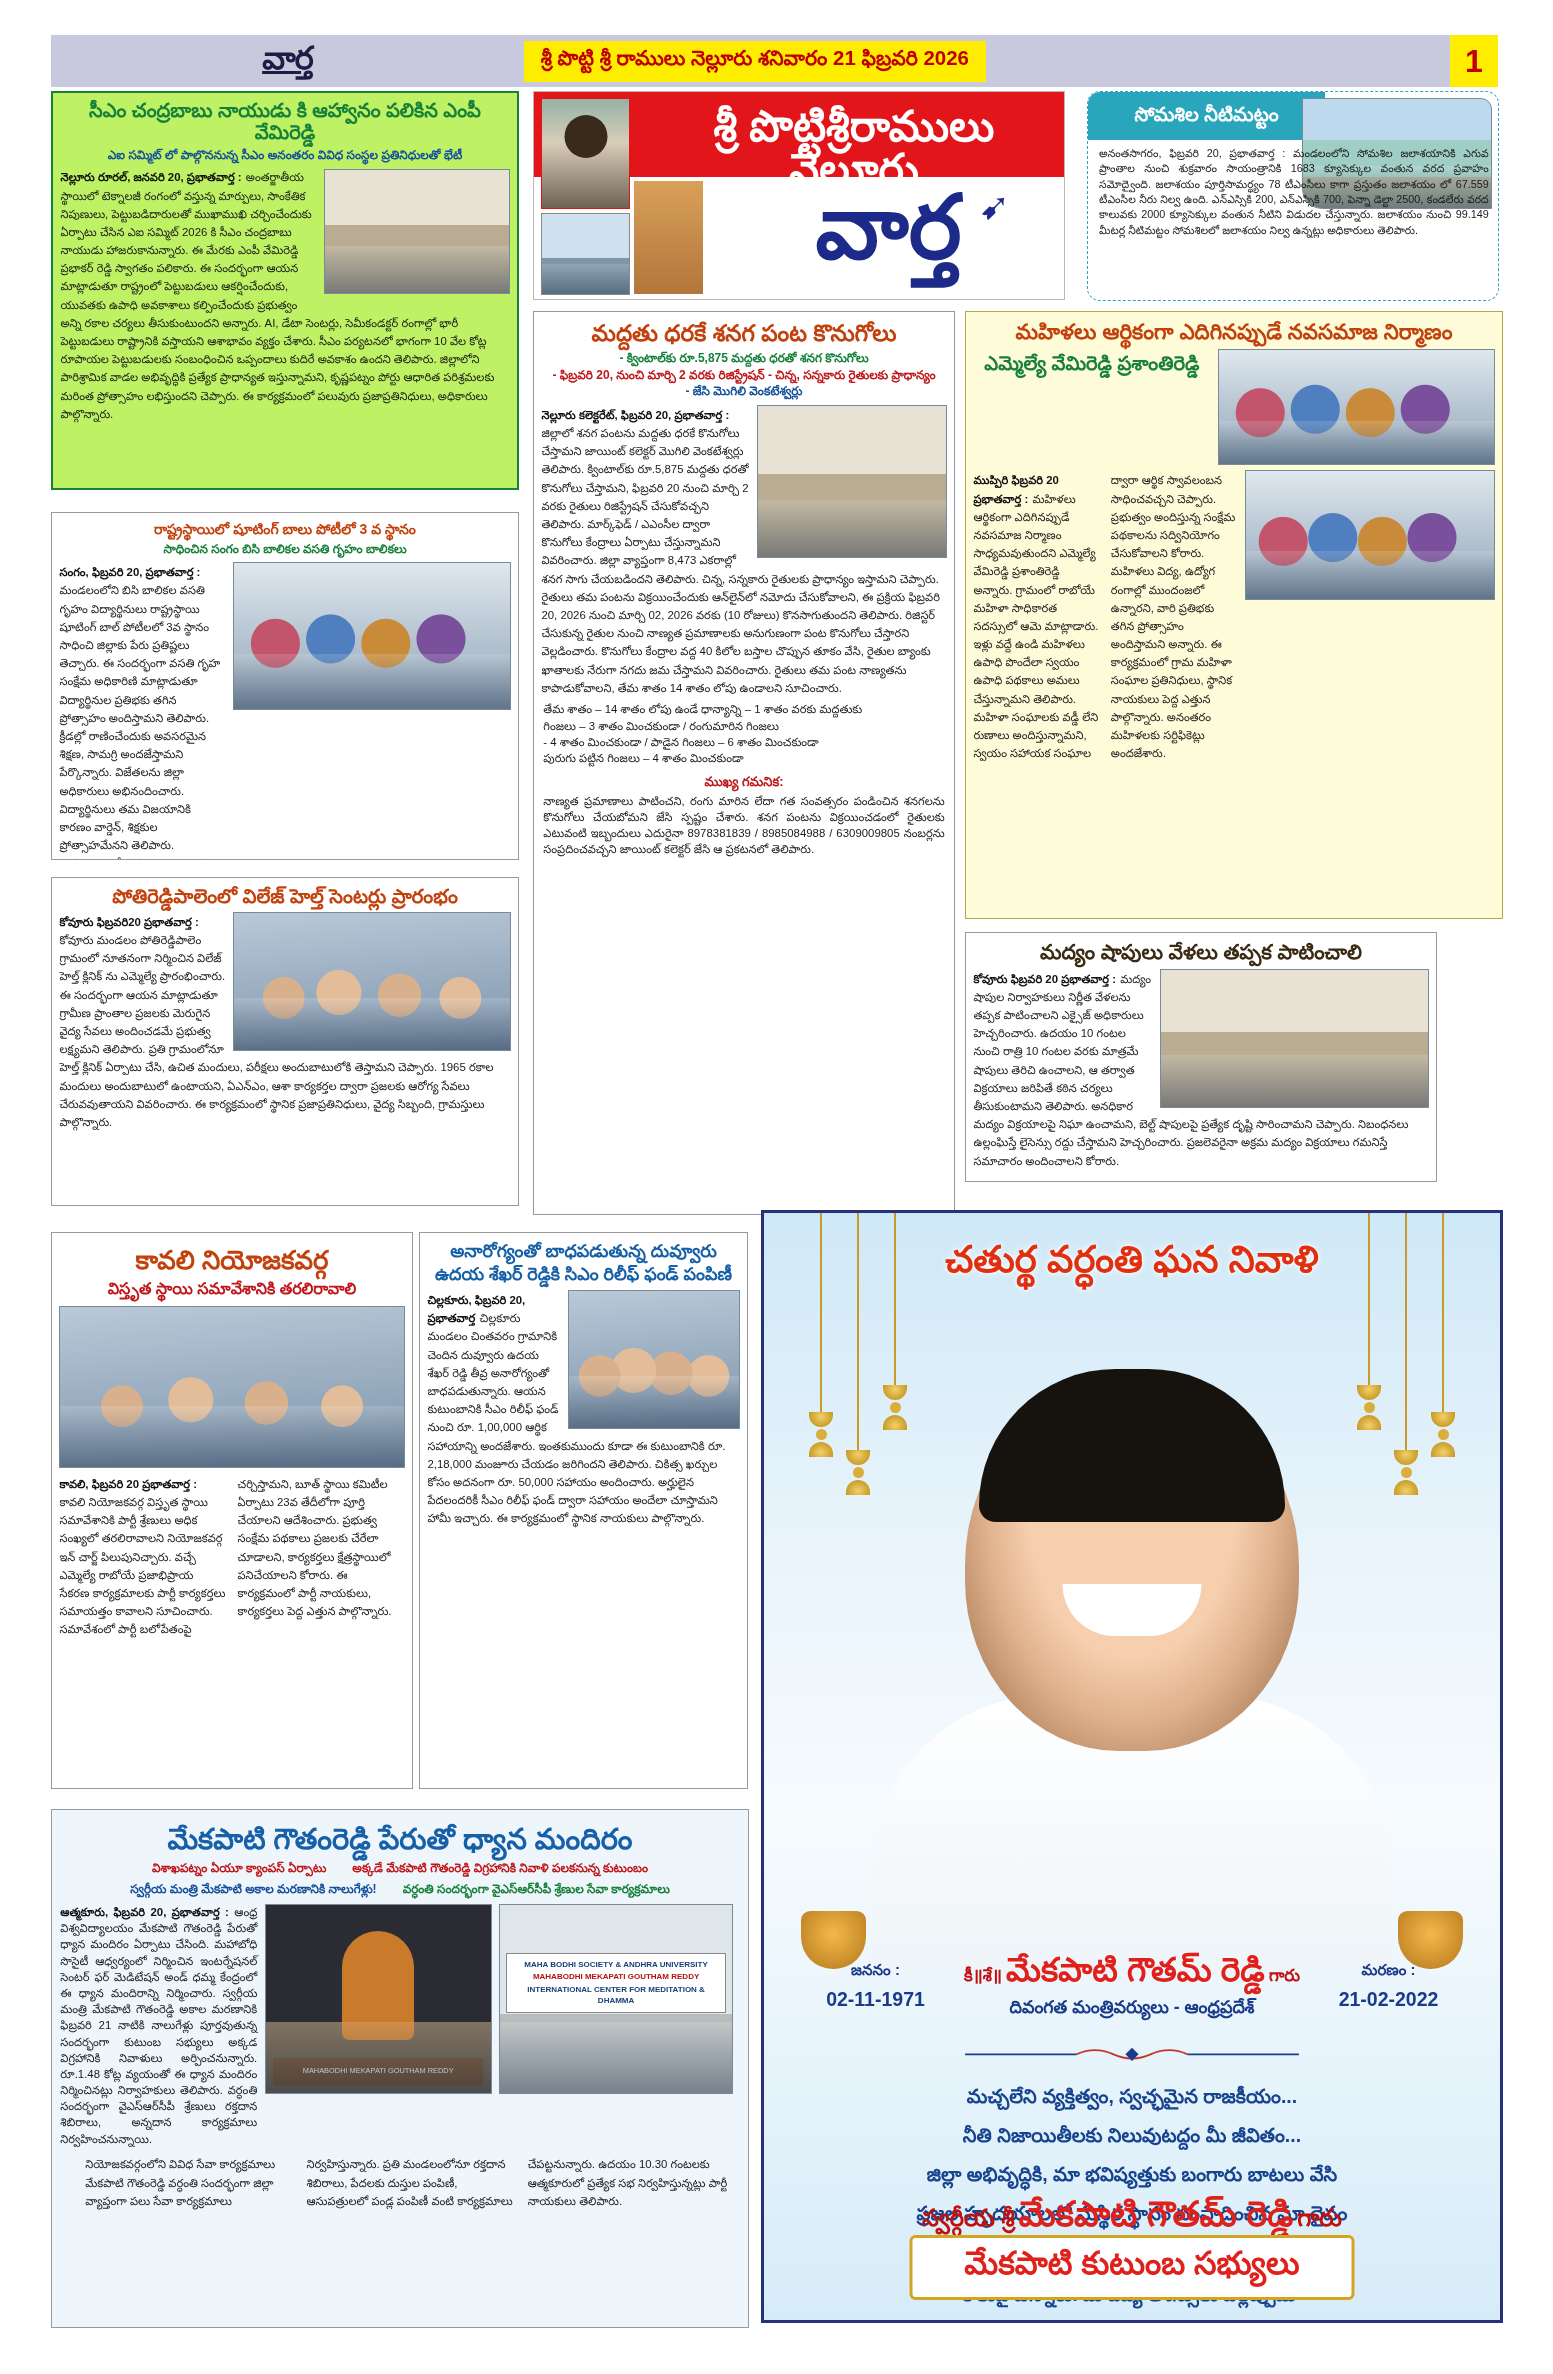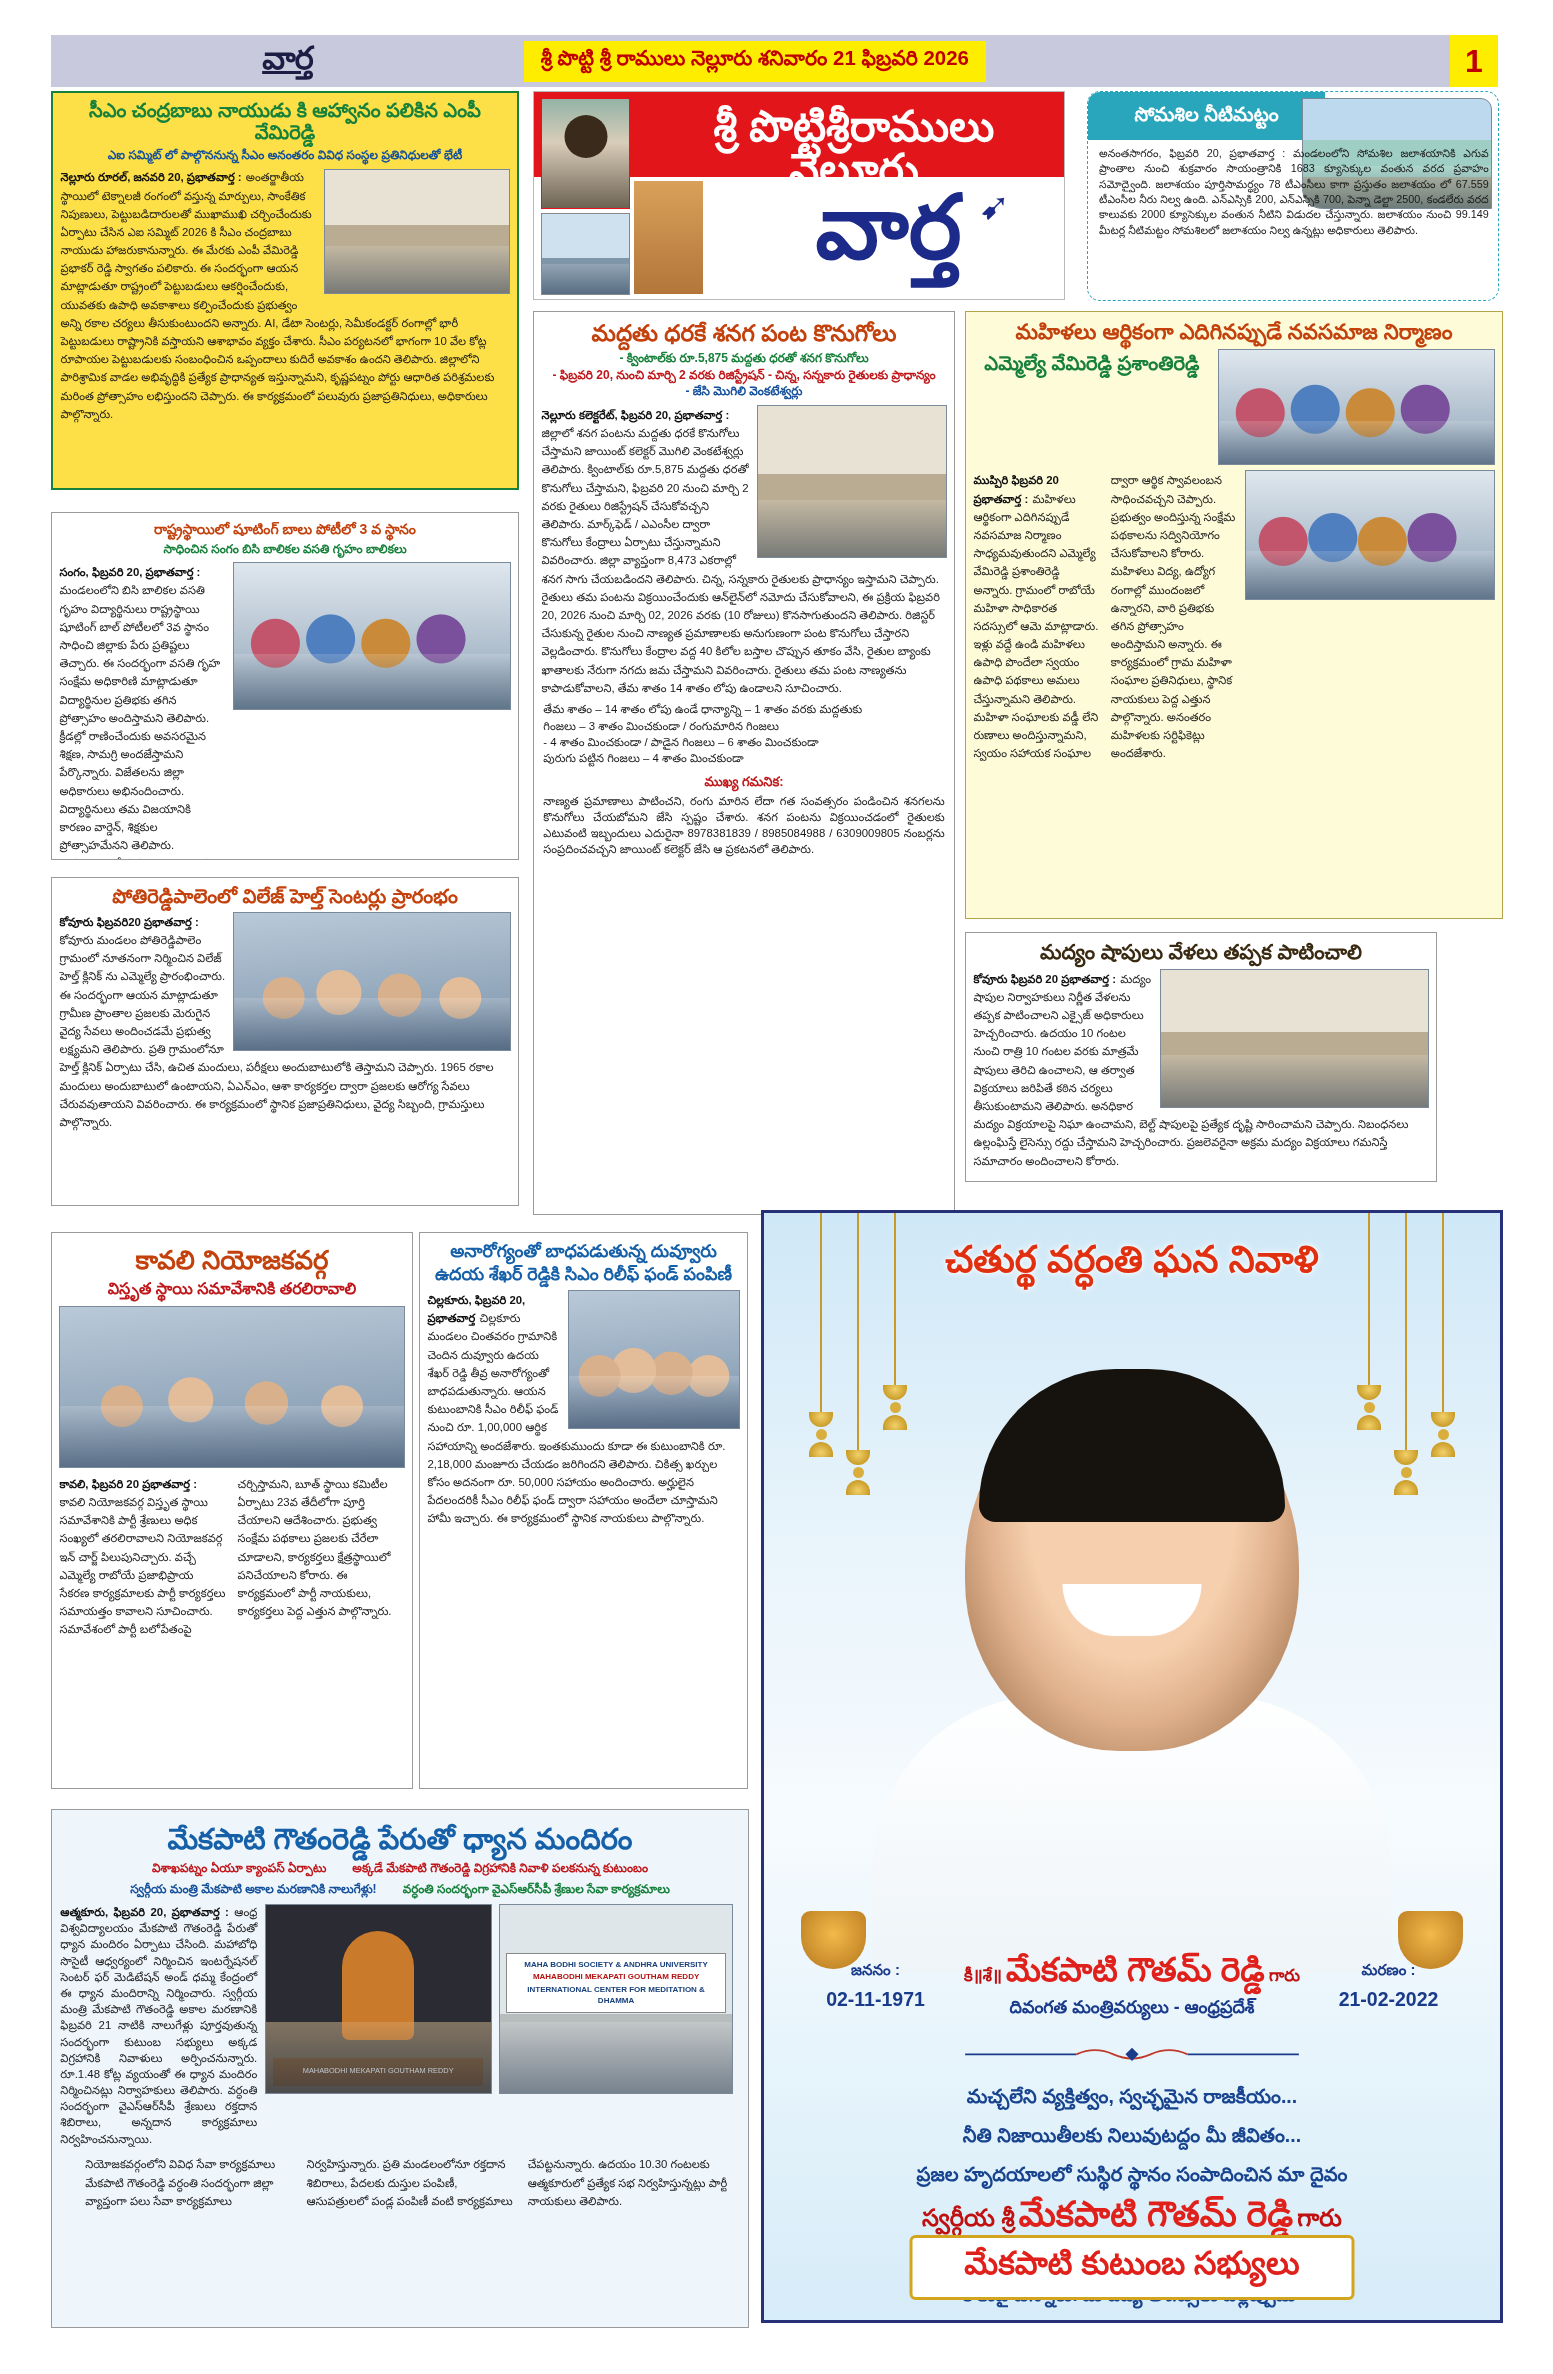--- a/index.html
+++ b/index.html
@@ -160,21 +160,21 @@
     <div class="mh-word">వార్త</div>
     <div class="mh-bird">➹</div>
   </div>
 
   <div class="soma">
     <div class="soma-tab">సోమశిల నీటిమట్టం</div>
     <div class="soma-img photo photo-dam"></div>
     <div class="soma-txt body-txt">అనంతసాగరం, ఫిబ్రవరి 20, ప్రభాతవార్త : మండలంలోని సోమశిల జలాశయానికి ఎగువ ప్రాంతాల నుంచి శుక్రవారం సాయంత్రానికి 1683 క్యూసెక్కుల వంతున వరద ప్రవాహం సమోద్వైంది. జలాశయం పూర్తిసామర్థ్యం 78 టీఎంసీలు కాగా ప్రస్తుతం జలాశయం లో 67.559 టీఎంసీల నీరు నిల్వ ఉంది. ఎన్ఎస్సికి 200, ఎన్ఎస్సికి 700, పెన్నా డెల్టా 2500, కండలేరు వరద కాలువకు 2000 క్యూసెక్కుల వంతున నీటిని విడుదల చేస్తున్నారు. జలాశయం నుంచి 99.149 మీటర్ల నీటిమట్టం సోమశిలలో జలాశయం నిల్వ ఉన్నట్లు అధికారులు తెలిపారు.</div>
   </div>
 
-  <div class="block" style="left:51px; top:91px; width:468px; height:399px; border:2.8px solid #17803a; background:#fde047;">
+  <div class="block" style="left:51px; top:91px; width:468px; height:399px; border:2.8px solid #17803a; background:#bef264;">
     <div class="hl-green" style="font-size:19.5px; padding:7.4px 5.6px 0;">సీఎం చంద్రబాబు నాయుడు కి ఆహ్వానం పలికిన ఎంపీ వేమిరెడ్డి</div>
     <div class="sub-blue" style="padding:3.7px 7.4px 4.6px;">ఎఐ సమ్మిట్ లో పాల్గొననున్న సీఎం అనంతరం వివిధ సంస్థల ప్రతినిధులతో భేటీ</div>
     <div style="padding:0 7.4px 5.6px;">
       <div class="photo photo-indoor" style="float:right; width:186px; height:125px; margin:1.9px 0 3.7px 7.4px;"></div>
       <span class="body-txt dateline">నెల్లూరు రూరల్, జనవరి 20, ప్రభాతవార్త :</span>
       <span class="body-txt">అంతర్జాతీయ స్థాయిలో టెక్నాలజీ రంగంలో వస్తున్న మార్పులు, సాంకేతిక నిపుణులు, పెట్టుబడిదారులతో ముఖాముఖి చర్చించేందుకు ఏర్పాటు చేసిన ఎఐ సమ్మిట్ 2026 కి సీఎం చంద్రబాబు నాయుడు హాజరుకానున్నారు. ఈ మేరకు ఎంపీ వేమిరెడ్డి ప్రభాకర్ రెడ్డి స్వాగతం పలికారు. ఈ సందర్భంగా ఆయన మాట్లాడుతూ రాష్ట్రంలో పెట్టుబడులు ఆకర్షించేందుకు, యువతకు ఉపాధి అవకాశాలు కల్పించేందుకు ప్రభుత్వం అన్ని రకాల చర్యలు తీసుకుంటుందని అన్నారు. AI, డేటా సెంటర్లు, సెమీకండక్టర్ రంగాల్లో భారీ పెట్టుబడులు రాష్ట్రానికి వస్తాయని ఆశాభావం వ్యక్తం చేశారు. సీఎం పర్యటనలో భాగంగా 10 వేల కోట్ల రూపాయల పెట్టుబడులకు సంబంధించిన ఒప్పందాలు కుదిరే అవకాశం ఉందని తెలిపారు. జిల్లాలోని పారిశ్రామిక వాడల అభివృద్ధికి ప్రత్యేక ప్రాధాన్యత ఇస్తున్నామని, కృష్ణపట్నం పోర్టు ఆధారిత పరిశ్రమలకు మరింత ప్రోత్సాహం లభిస్తుందని చెప్పారు. ఈ కార్యక్రమంలో పలువురు ప్రజాప్రతినిధులు, అధికారులు పాల్గొన్నారు.</span>
     </div>
   </div>
 
   <div class="block" style="left:51px; top:512px; width:468px; height:348px;">
@@ -371,20 +371,21 @@
         <line x1="0" y1="9" x2="120" y2="9" stroke="#1a3a8a" stroke-width="2"></line>
         <line x1="240" y1="9" x2="360" y2="9" stroke="#1a3a8a" stroke-width="2"></line>
         <path d="M120 9 q20 -9 40 0 q20 9 40 0 q20 -9 40 0" fill="none" stroke="#c0392b" stroke-width="2"></path>
         <rect x="175" y="4" width="10" height="10" transform="rotate(45 180 9)" fill="#1a3a8a"></rect>
       </svg>
     </div>
 
     <div class="ad-lines">
       <div>మచ్చలేని వ్యక్తిత్వం, స్వచ్ఛమైన రాజకీయం...</div>
       <div>నీతి నిజాయితీలకు నిలువుటద్దం మీ జీవితం...</div>
+      <div>జిల్లా అభివృద్ధికి, మా భవిష్యత్తుకు బంగారు బాటలు వేసి</div>
       <div>ప్రజల హృదయాలలో సుస్థిర స్థానం సంపాదించిన మా దైవం</div>
     </div>
 
     <div class="ad-name2">
       <span class="pre">స్వర్గీయ శ్రీ</span>
       <span class="big">మేకపాటి గౌతమ్ రెడ్డి</span>
       <span class="pre">గారు</span>
     </div>
 
     <div class="ad-lines2">

